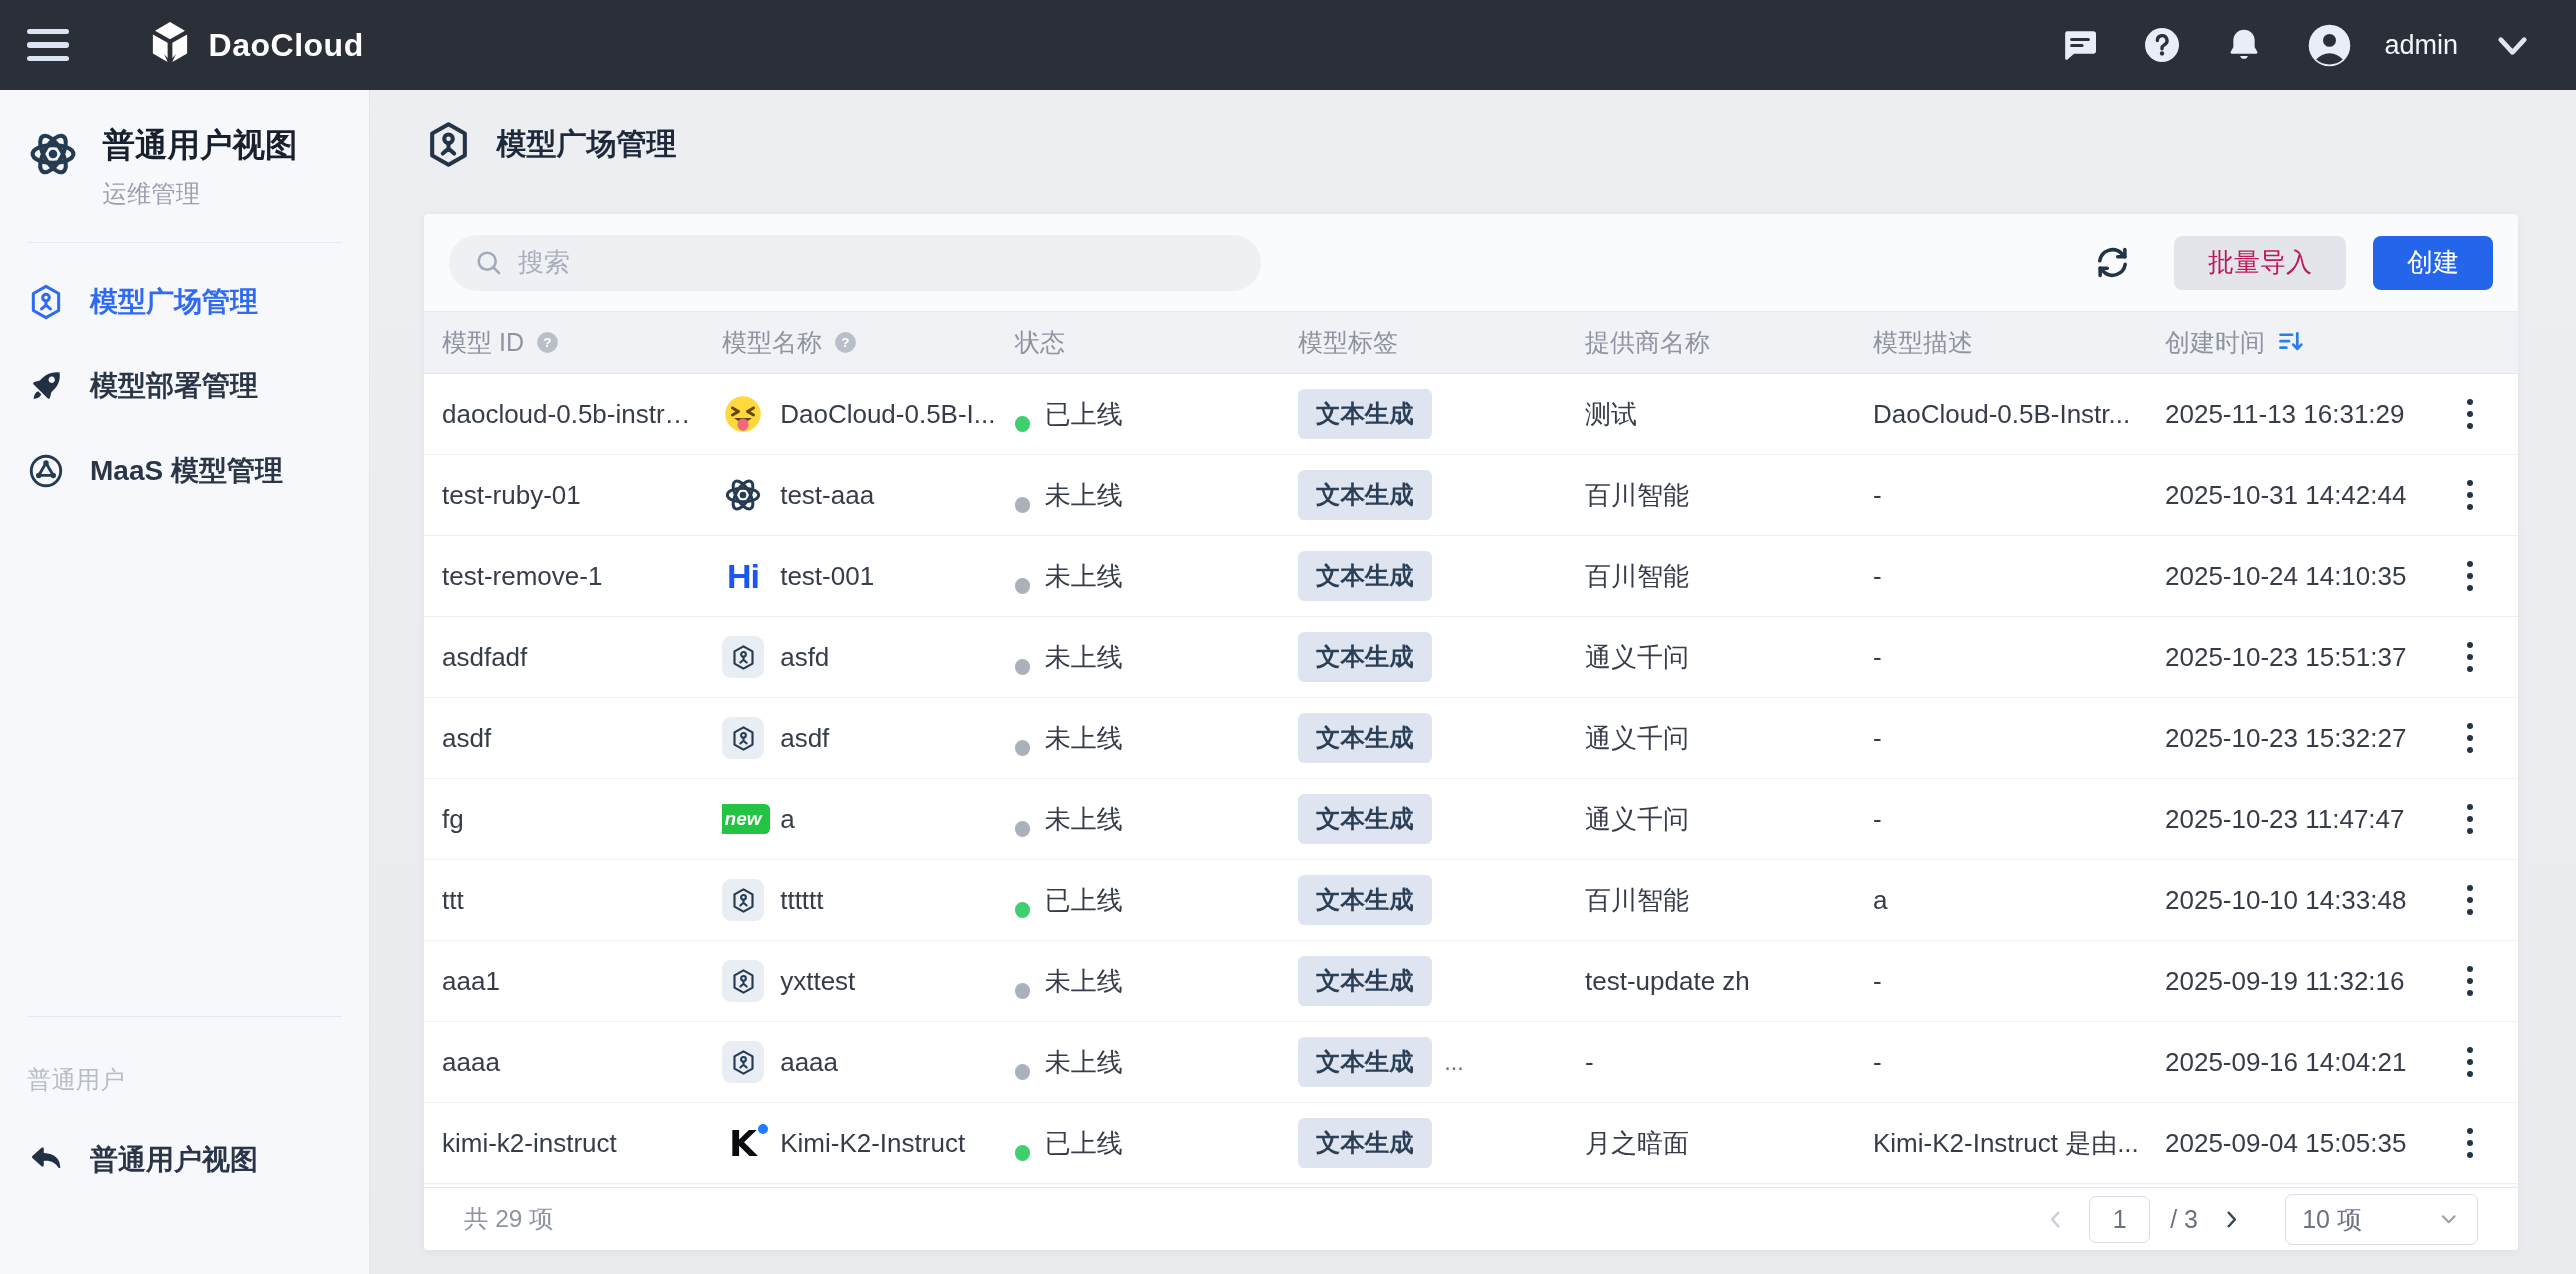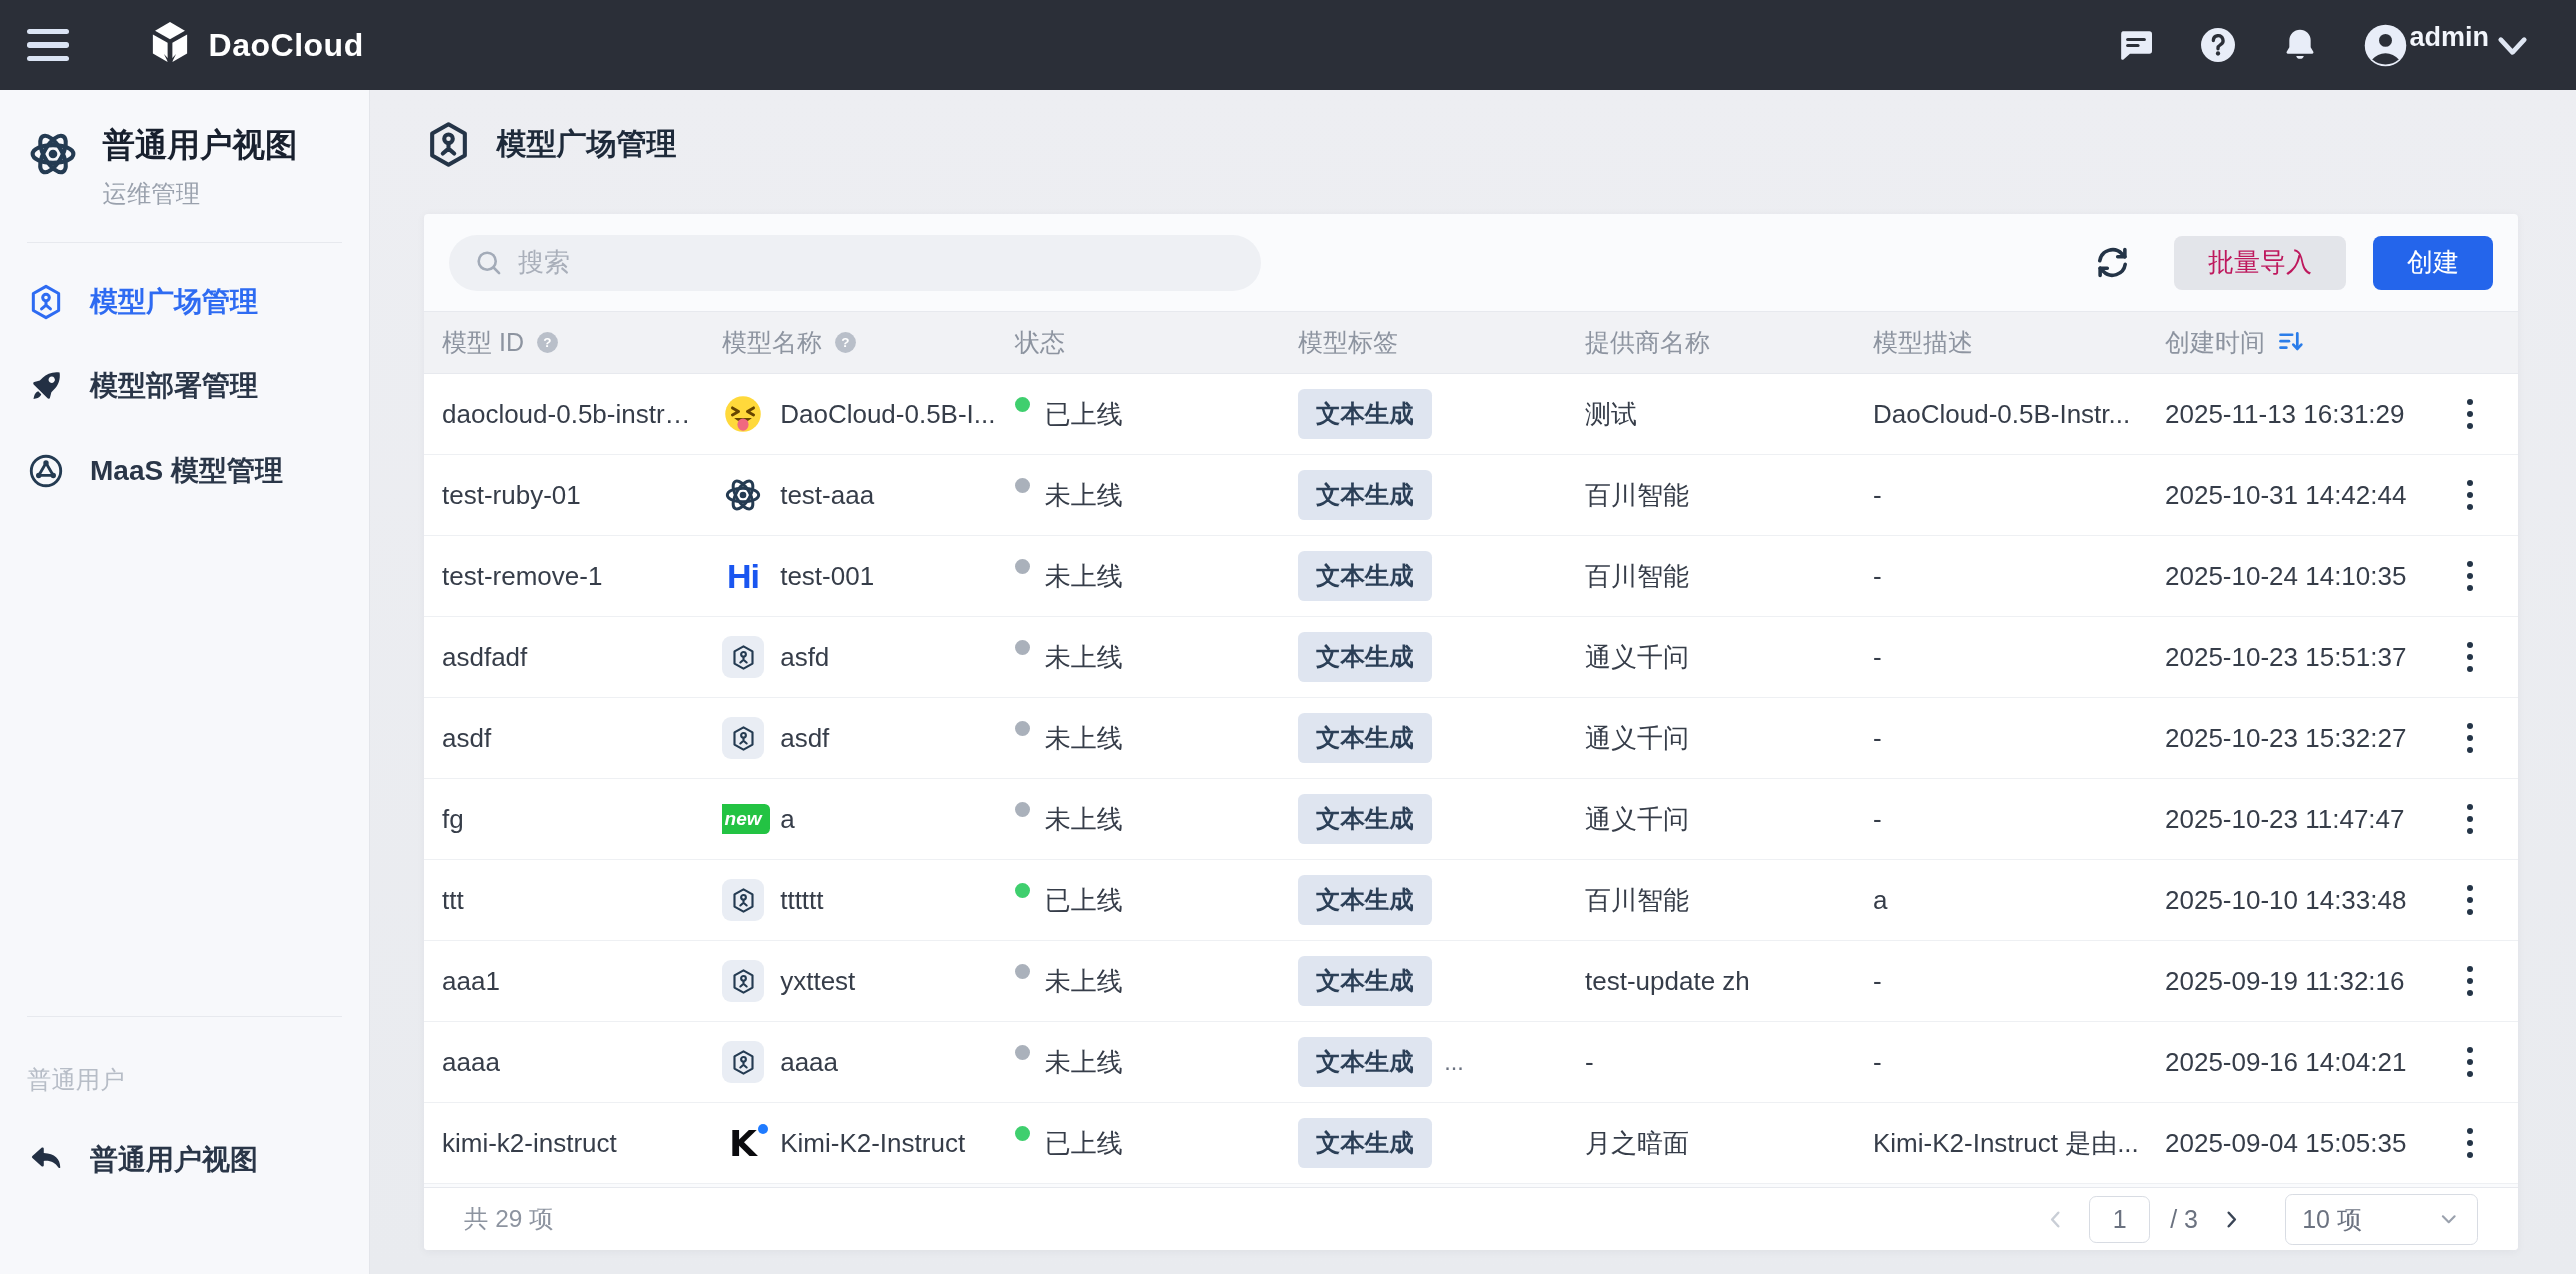--- a/index.html
+++ b/index.html
@@ -11,21 +11,21 @@
   .topbar { height:90px; background:#2b2f38; display:flex; align-items:center;
     padding:0 40px 0 27px; flex:0 0 auto; }
   .hamburger { width:54px; height:54px; display:flex; flex-direction:column;
     justify-content:center; gap:8.1px; cursor:pointer; margin-right:63px; }
   .hamburger i { display:block; width:42px; height:5.4px; border-radius:2.7px; background:#dbe4f4; }
   .brand { display:flex; align-items:center; gap:12.6px; }
   .brand svg { width:52px; height:52px; }
   .brand-name { color:#ffffff; font-size:32px; font-weight:800; letter-spacing:0.5px; }
   .topbar-right { margin-left:auto; display:flex; align-items:center; gap:42px; }
   .topbar-icon { width:40px; height:40px; cursor:pointer; }
-  .user-chip { display:flex; align-items:flex-start; gap:0; cursor:pointer;font-weight:bold; }
+  .user-chip { display:flex; align-items:center; gap:31px; cursor:pointer; }
   .user-chip svg { width:47px; height:47px; }
   .user-name { color:#f2f5fb; font-size:27px; }
   .chev { width:27px; height:27px; }
 
   
   .frame { flex:1; display:flex; min-height:0; }
 
   
   .sidebar { width:370px; background:#f7f8fb; border-right:0.9px solid #e3e5ea;
     display:flex; flex-direction:column; padding:36px 0 0 0; }
@@ -89,21 +89,21 @@
   .mdl-icon.boxed { background:#e9edf4; border-radius:9px; }
   .mdl-icon.boxed svg { width:27px; height:27px; }
   .mdl-icon svg.full { width:40px; height:40px; }
   .hi-glyph { font-size:34px; font-weight:800; color:#1a56f0; letter-spacing:-0.9px; }
   .kimi-glyph { position:relative; font-size:36px; font-weight:800; color:#0b0b0e;
     font-family:"DejaVu Sans",sans-serif; }
   .kimi-glyph::after { content:""; position:absolute; top:1.8px; right:-10.8px; width:10px;
     height:10px; border-radius:50%; background:#1f7bff; }
   .new-badge { background:#23c343; color:#fff; font-size:19px; font-style:italic;
     font-weight:700; border-radius:5.4px; padding:3.6px 9px; }
-  .status-cell { display:flex; align-items:flex-start; gap:14.4px; }
+  .status-cell { display:flex; align-items:flex-end; gap:14.4px; }
   .dot { width:15.3px; height:15.3px; border-radius:50%; flex:0 0 auto; }
   .tag-cell { display:flex; align-items:center; gap:12.6px; }
   .tag { background:#dfe5f0; color:#2b3f57; font-size:24.4px; font-weight:700;
     border-radius:6.3px; padding:9px 18px; white-space:nowrap; }
   .tag-extra { color:#6b7280; font-size:23.5px; }
   .row-action { justify-self:end; padding-right:45px; cursor:pointer; display:flex;
     flex-direction:column; gap:5.4px; }
   .row-action i { width:6.3px; height:6.3px; border-radius:50%; background:#243447; display:block; }
 
   

